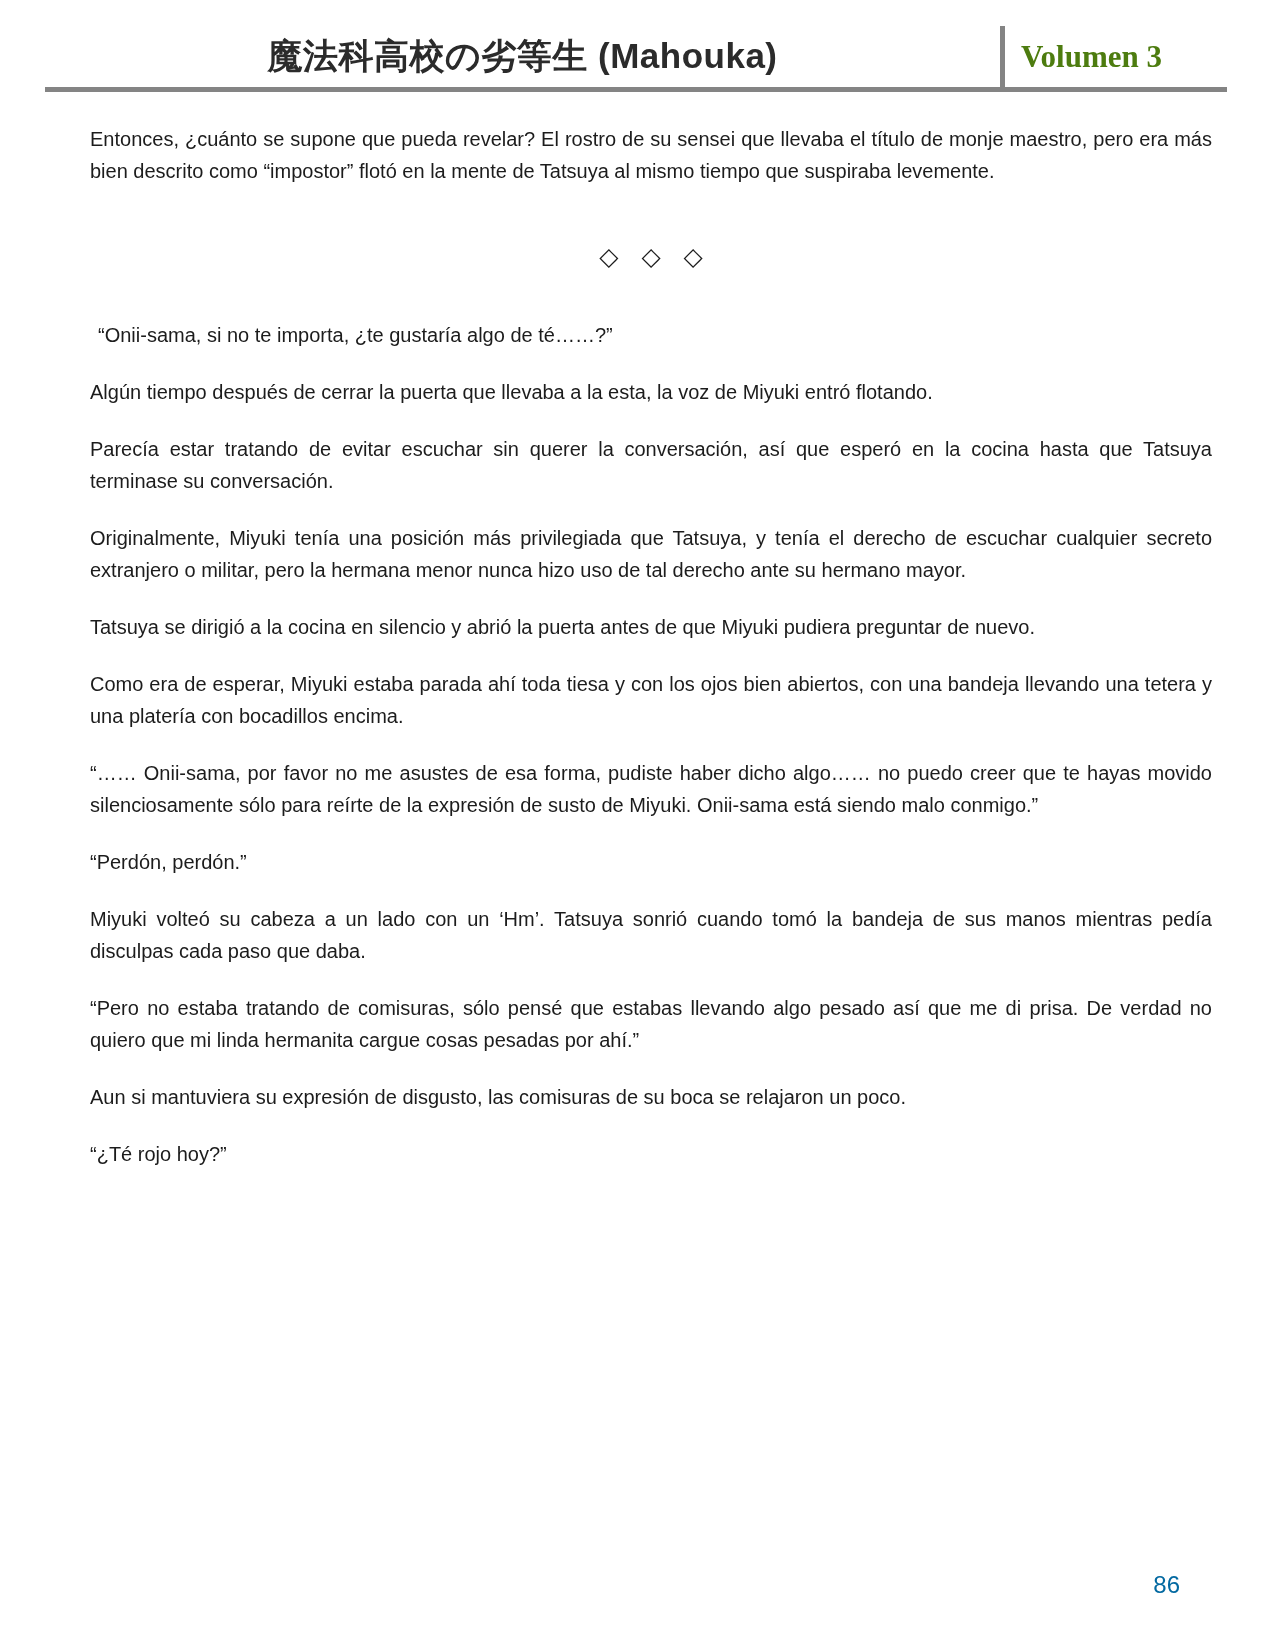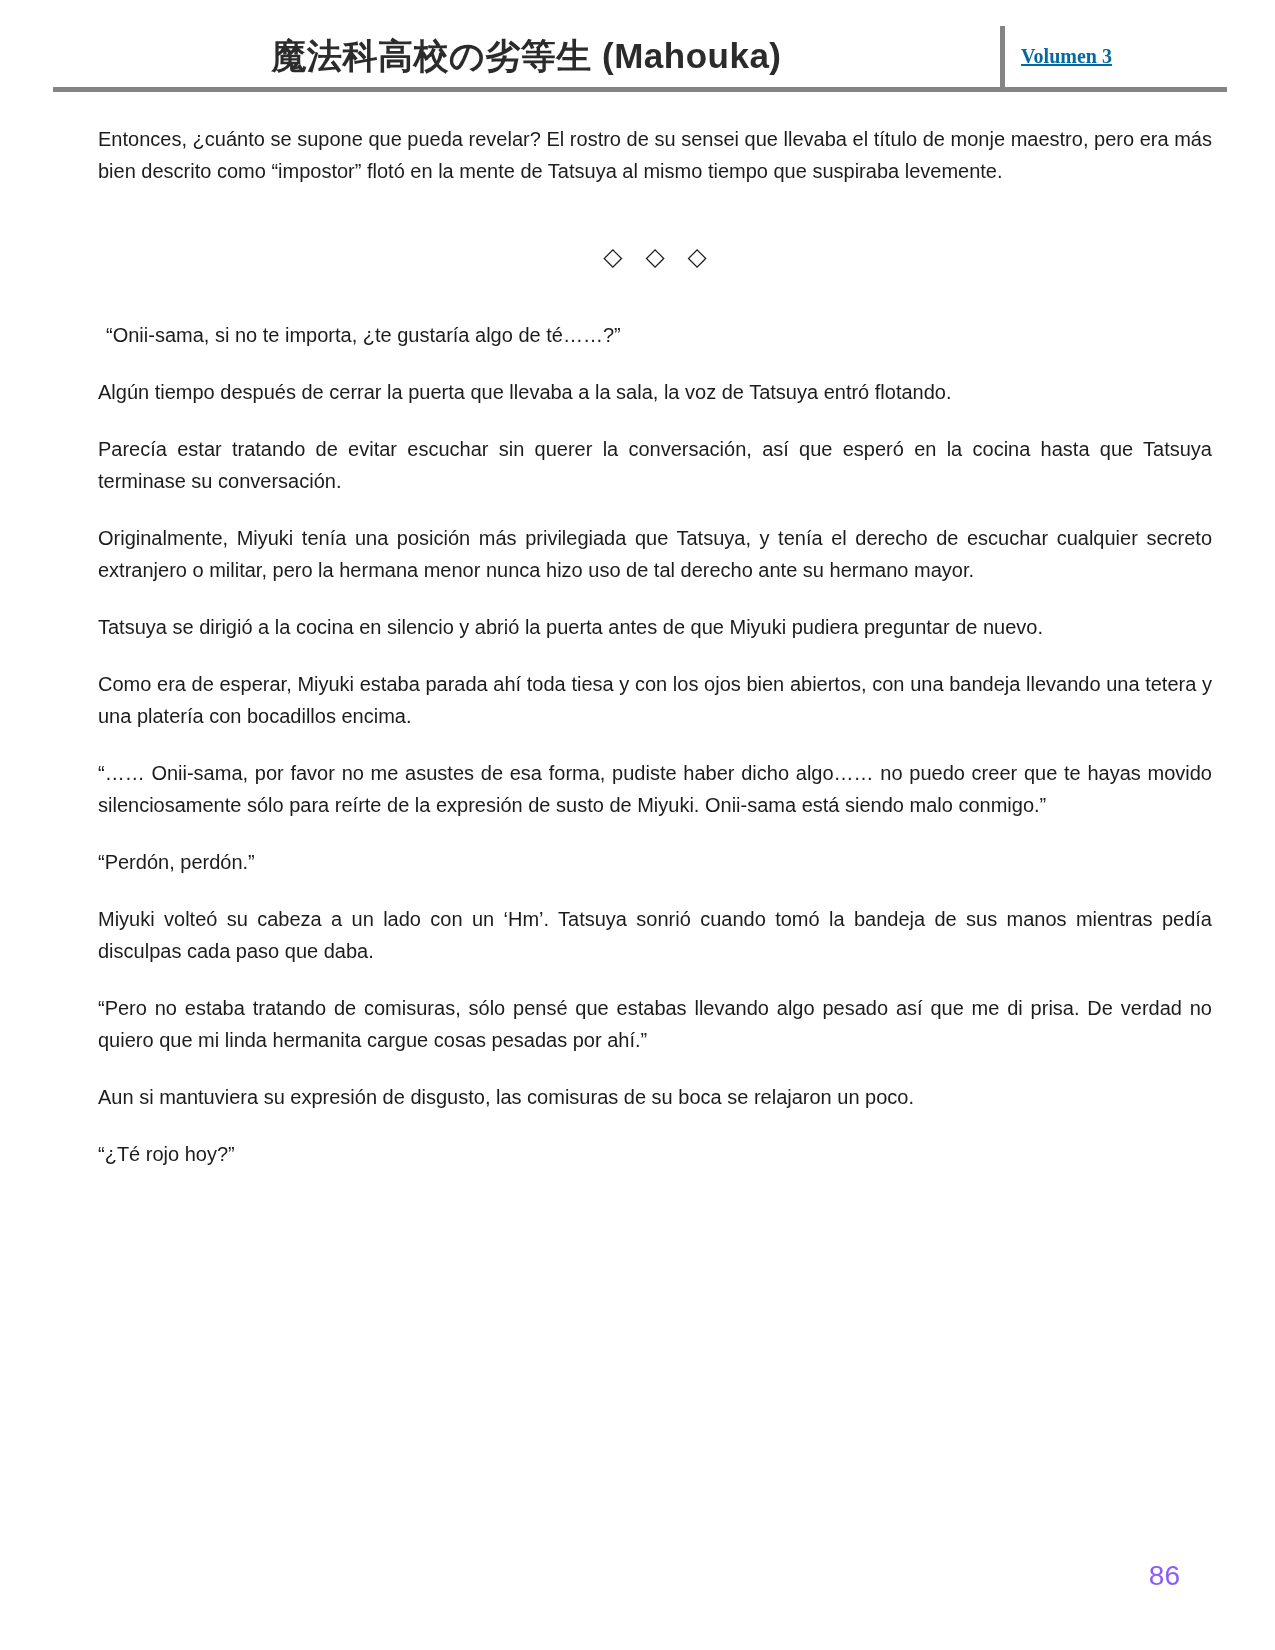--- a/index.html
+++ b/index.html
@@ -9,21 +9,20 @@
     height: 1650px;
     font-family: "Liberation Sans", "DejaVu Sans", sans-serif;
     color: #1c1c1c;
     position: relative;
     overflow: hidden;
   }
   .page {
     position: absolute;
     inset: 0;
     background: #ffffff;
-    padding-left: 8px;
   }
 
   
   .header {
     display: flex;
     align-items: stretch;
     margin: 26px 48px 0 45px;
     border-bottom: 5px solid #848484;
     min-height: 66px;
   }
@@ -44,26 +43,25 @@
     width: 5px;
     background: #848484;
   }
   .header-right {
     width: 222px;
     display: flex;
     align-items: center;
   }
   .volume-label {
     font-family: "Liberation Serif", "DejaVu Serif", serif;
-    font-size: 20px;
+    font-size: 31px;
     font-weight: bold;
-    color: #0369a1;
+    color: #4d7c0f;
     padding-left: 16px;
     white-space: nowrap;
-    text-decoration: underline;
   }
 
   
   .content {
     margin: 0 63px 0 90px;
     padding-top: 31px;
   }
   .content p {
     font-size: 20px;
     line-height: 32px;
@@ -80,23 +78,23 @@
     color: #1c1c1c;
     letter-spacing: 8px;
     margin: 55px 0 48px 0;
     text-indent: 8px; 
   }
 
   
   .page-number {
     position: absolute;
     right: 95px;
-    bottom: 58px;
-    font-size: 28px;
-    color: #8b5cf6;
+    bottom: 51px;
+    font-size: 24px;
+    color: #0369a1;
   }
 </style>
 </head>
 <body>
 
 <div class="page">
 
   <div class="header">
     <div class="header-left">
       <span class="doc-title">魔法科高校の劣等生 (Mahouka)</span>
@@ -106,21 +104,21 @@
       <span class="volume-label">Volumen 3</span>
     </div>
   </div>
 
   <div class="content">
     <p>Entonces, ¿cuánto se supone que pueda revelar? El rostro de su sensei que llevaba el título de monje maestro, pero era más bien descrito como “impostor” flotó en la mente de Tatsuya al mismo tiempo que suspiraba levemente.</p>
 
     <div class="separator">◇ ◇ ◇</div>
 
     <p class="lead-space">“Onii-sama, si no te importa, ¿te gustaría algo de té……?”</p>
-    <p>Algún tiempo después de cerrar la puerta que llevaba a la sala, la voz de Tatsuya entró flotando.</p>
+    <p>Algún tiempo después de cerrar la puerta que llevaba a la esta, la voz de Miyuki entró flotando.</p>
     <p>Parecía estar tratando de evitar escuchar sin querer la conversación, así que esperó en la cocina hasta que Tatsuya terminase su conversación.</p>
     <p>Originalmente, Miyuki tenía una posición más privilegiada que Tatsuya, y tenía el derecho de escuchar cualquier secreto extranjero o militar, pero la hermana menor nunca hizo uso de tal derecho ante su hermano mayor.</p>
     <p>Tatsuya se dirigió a la cocina en silencio y abrió la puerta antes de que Miyuki pudiera preguntar de nuevo.</p>
     <p>Como era de esperar, Miyuki estaba parada ahí toda tiesa y con los ojos bien abiertos, con una bandeja llevando una tetera y una platería con bocadillos encima.</p>
     <p>“…… Onii-sama, por favor no me asustes de esa forma, pudiste haber dicho algo…… no puedo creer que te hayas movido silenciosamente sólo para reírte de la expresión de susto de Miyuki. Onii-sama está siendo malo conmigo.”</p>
     <p>“Perdón, perdón.”</p>
     <p>Miyuki volteó su cabeza a un lado con un ‘Hm’. Tatsuya sonrió cuando tomó la bandeja de sus manos mientras pedía disculpas cada paso que daba.</p>
     <p>“Pero no estaba tratando de comisuras, sólo pensé que estabas llevando algo pesado así que me di prisa. De verdad no quiero que mi linda hermanita cargue cosas pesadas por ahí.”</p>
     <p>Aun si mantuviera su expresión de disgusto, las comisuras de su boca se relajaron un poco.</p>
     <p>“¿Té rojo hoy?”</p>

